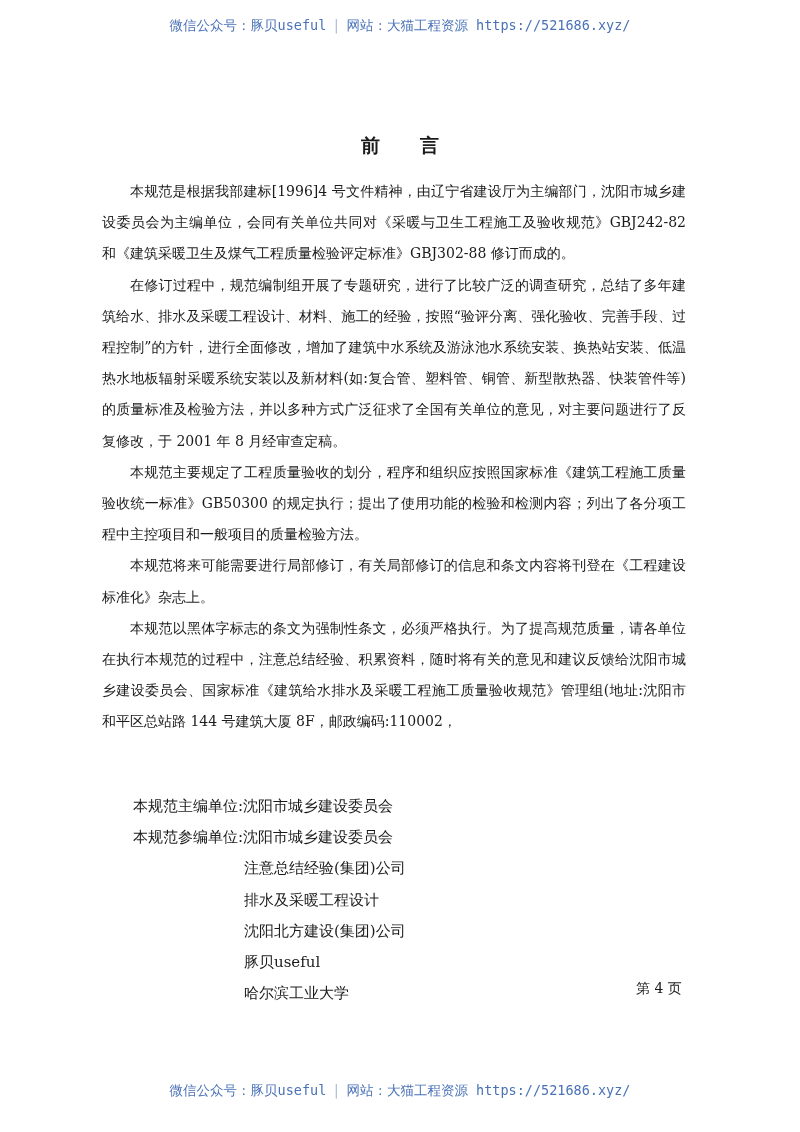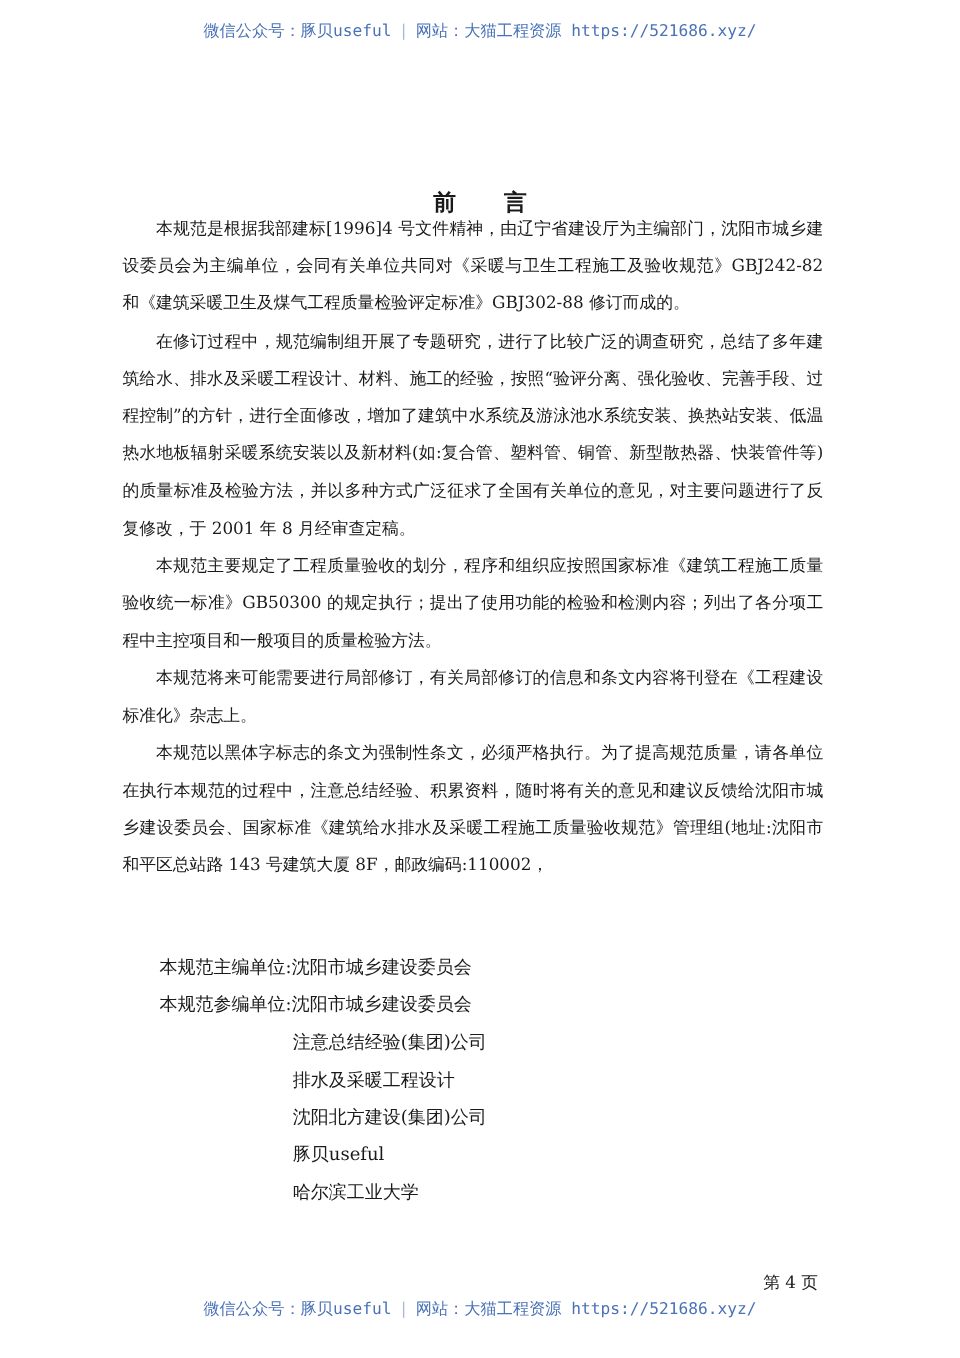--- a/index.html
+++ b/index.html
@@ -28,21 +28,21 @@
   }
   .watermark .sep {
     color: #a9b9d8;
     margin: 0 6px;
   }
   .wm-top { top: 17px; }
   .wm-bottom { top: 1082px; }
 
   .title {
     position: absolute;
-    top: 156px;
+    top: 133px;
     left: 0;
     width: 800px;
     text-align: center;
     font-size: 19px;
     font-weight: bold;
     letter-spacing: 40px;
     text-indent: 40px;
     font-family: Liberation Serif, serif;
   }
 
@@ -69,41 +69,41 @@
   }
   .units .row {
     white-space: nowrap;
   }
   .units .cont {
     padding-left: 111px;
   }
 
   .page-num {
     position: absolute;
-    top: 1060px;
+    top: 980px;
     left: 636px;
     font-size: 14px;
     white-space: nowrap;
   }
 </style>
 </head>
 <body>
 
 <div class="watermark wm-top">
   <span>微信公众号：豚贝useful</span><span class="sep">|</span><span>网站：大猫工程资源 https://521686.xyz/</span>
 </div>
 
 <div class="title">前言</div>
 
 <div class="body-text">
   <p>本规范是根据我部建标[1996]4 号文件精神，由辽宁省建设厅为主编部门，沈阳市城乡建设委员会为主编单位，会同有关单位共同对《采暖与卫生工程施工及验收规范》GBJ242-82 和《建筑采暖卫生及煤气工程质量检验评定标准》GBJ302-88 修订而成的。</p>
   <p>在修订过程中，规范编制组开展了专题研究，进行了比较广泛的调查研究，总结了多年建筑给水、排水及采暖工程设计、材料、施工的经验，按照“验评分离、强化验收、完善手段、过程控制”的方针，进行全面修改，增加了建筑中水系统及游泳池水系统安装、换热站安装、低温热水地板辐射采暖系统安装以及新材料(如:复合管、塑料管、铜管、新型散热器、快装管件等)的质量标准及检验方法，并以多种方式广泛征求了全国有关单位的意见，对主要问题进行了反复修改，于 2001 年 8 月经审查定稿。</p>
   <p>本规范主要规定了工程质量验收的划分，程序和组织应按照国家标准《建筑工程施工质量验收统一标准》GB50300 的规定执行；提出了使用功能的检验和检测内容；列出了各分项工程中主控项目和一般项目的质量检验方法。</p>
   <p>本规范将来可能需要进行局部修订，有关局部修订的信息和条文内容将刊登在《工程建设标准化》杂志上。</p>
-  <p>本规范以黑体字标志的条文为强制性条文，必须严格执行。为了提高规范质量，请各单位在执行本规范的过程中，注意总结经验、积累资料，随时将有关的意见和建议反馈给沈阳市城乡建设委员会、国家标准《建筑给水排水及采暖工程施工质量验收规范》管理组(地址:沈阳市和平区总站路 143 号建筑大厦 8F，邮政编码:110002，</p>
+  <p>本规范以黑体字标志的条文为强制性条文，必须严格执行。为了提高规范质量，请各单位在执行本规范的过程中，注意总结经验、积累资料，随时将有关的意见和建议反馈给沈阳市城乡建设委员会、国家标准《建筑给水排水及采暖工程施工质量验收规范》管理组(地址:沈阳市和平区总站路 144 号建筑大厦 8F，邮政编码:110002，</p>
 </div>
 
 <div class="units">
   <div class="row">
     <span>本规范主编单位:</span><span>沈阳市城乡建设委员会</span>
   </div>
   <div class="row">
     <span>本规范参编单位:</span><span>沈阳市城乡建设委员会</span>
   </div>
   <div class="row cont">注意总结经验(集团)公司</div>

